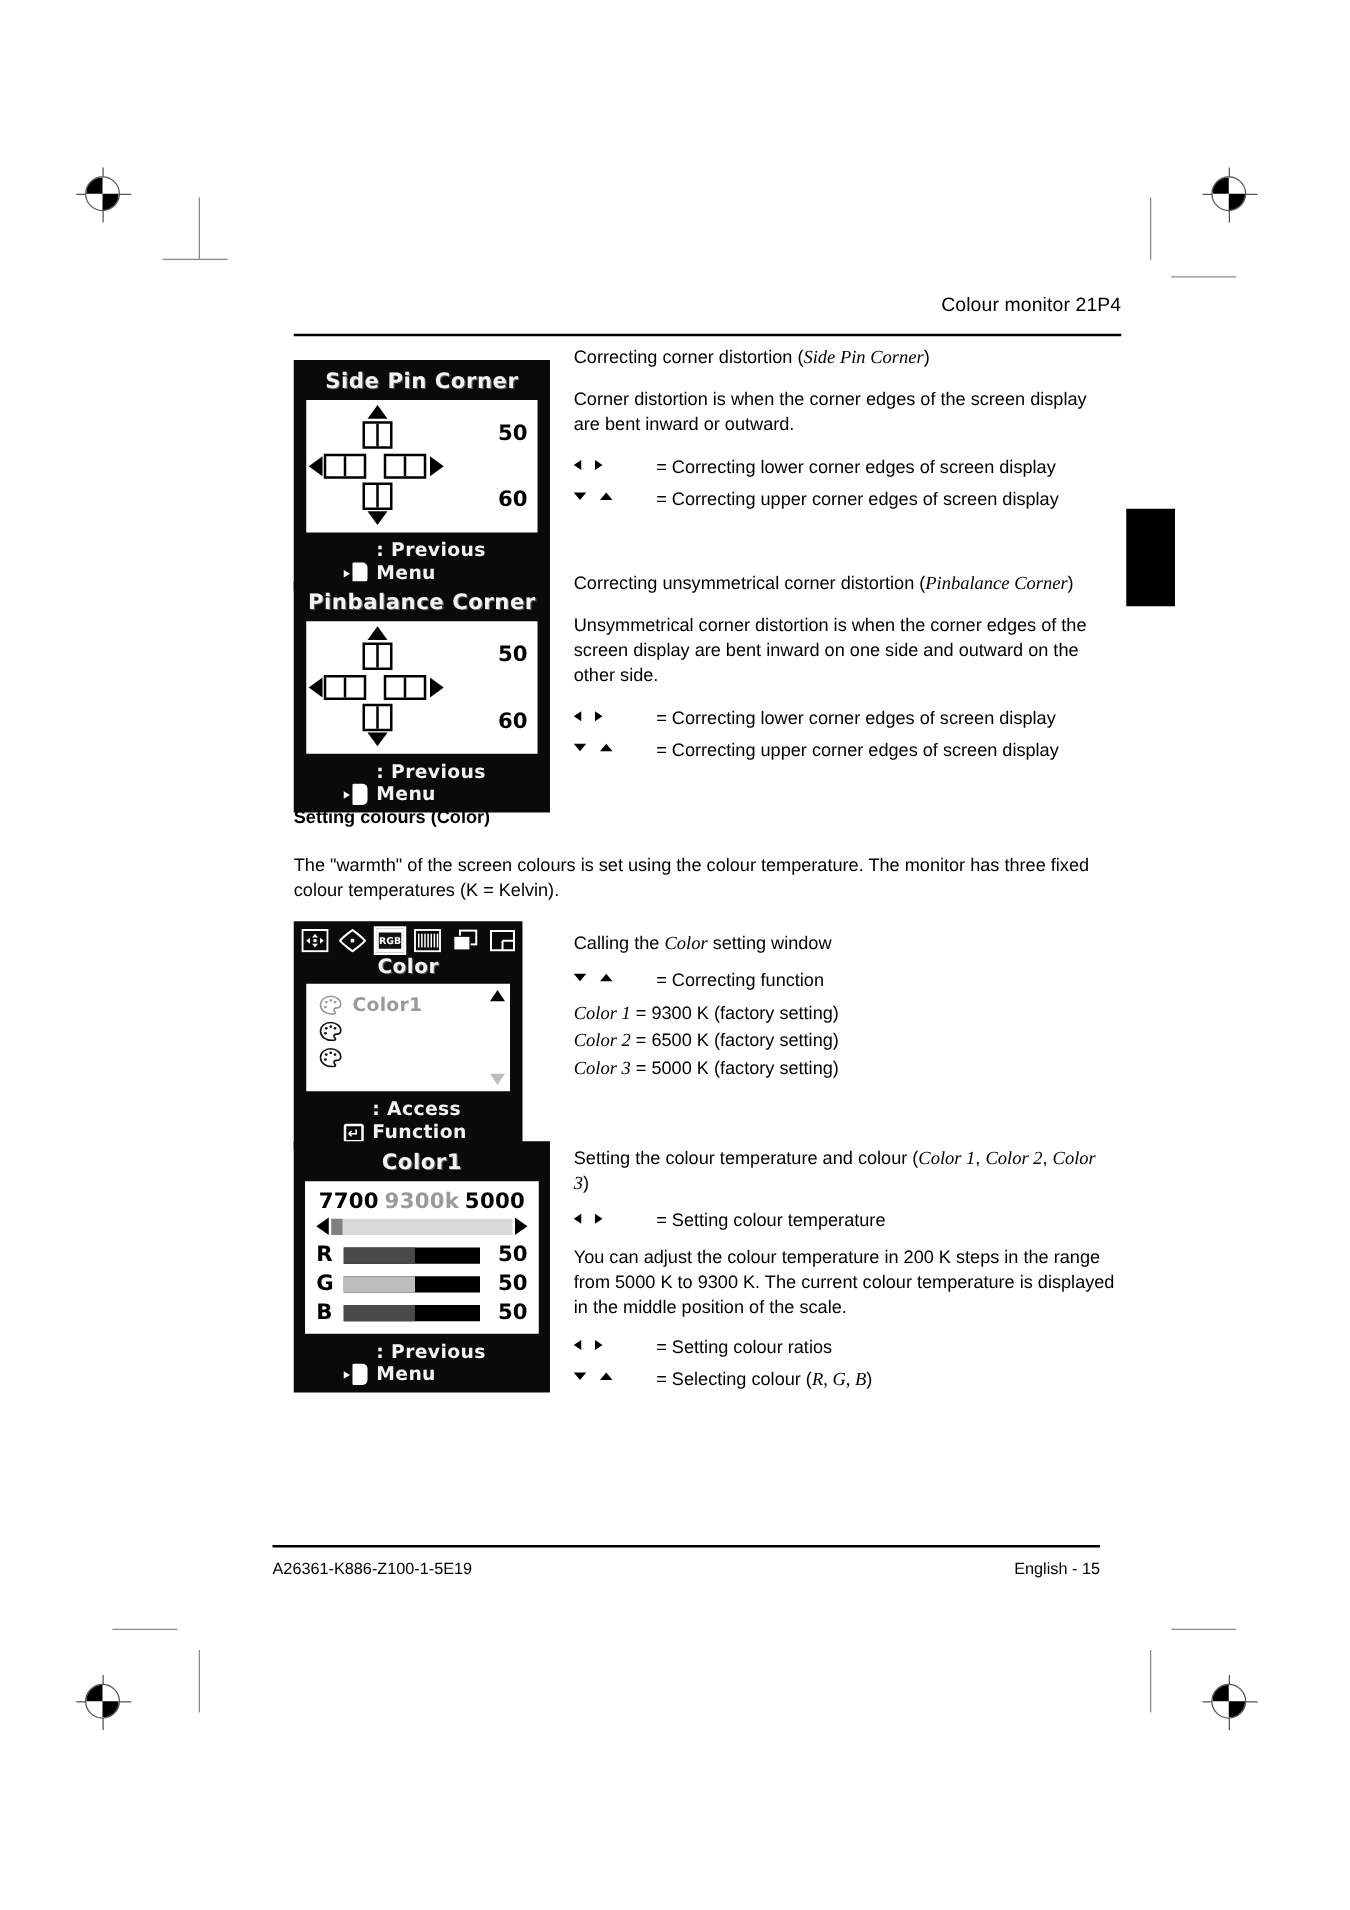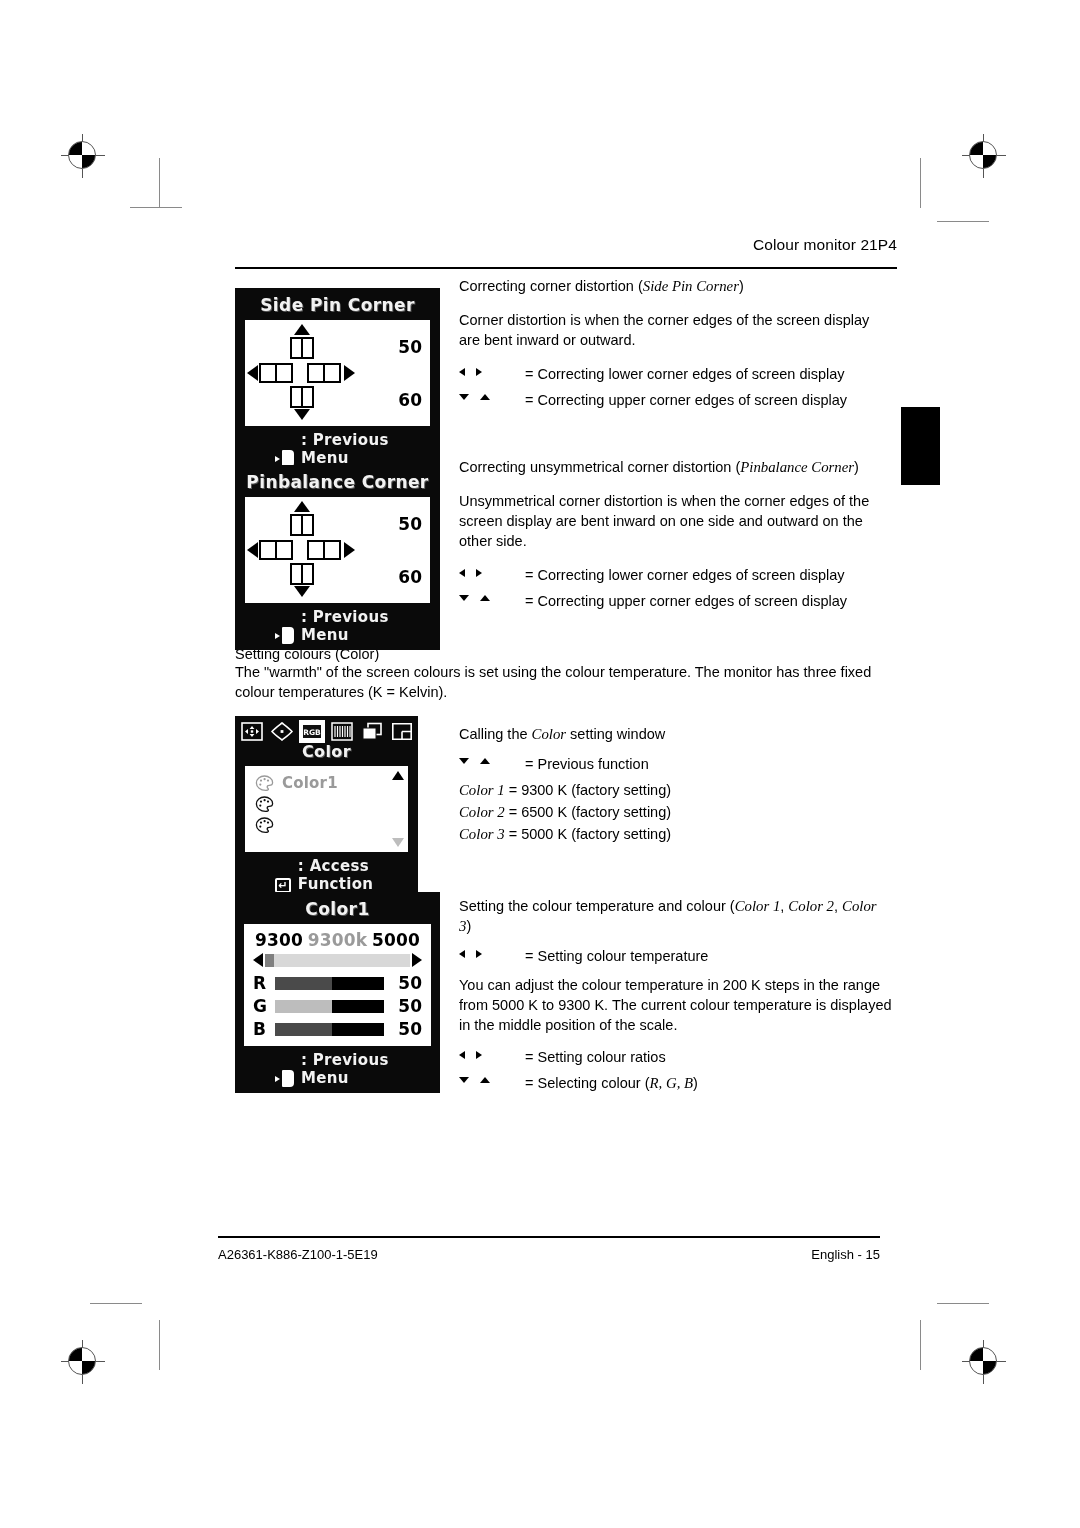--- a/index.html
+++ b/index.html
@@ -34,21 +34,21 @@
   .header{position:relative;height:40px;}
   .header-title{
     position:absolute;right:0;top:0;font-size:15.5px;letter-spacing:.1px;
   }
   .header-rule{position:absolute;left:0;right:0;top:31px;height:2px;background:#000;}
 
   
   .tx{font-size:14.5px;line-height:20px;}
   .p{margin:0 16px 14px 0;}
   .it{font-family:"Liberation Serif",serif;font-style:italic;font-size:14.8px;}
-  .h3{font-weight:normal;font-size:14.5px;margin:0 0 0 0;}
+  .h3{font-weight:bold;font-size:14.5px;margin:0 0 21px 0;}
 
   .bullet{display:flex;align-items:flex-start;margin:0 0 6px 0;font-size:14.5px;line-height:20px;gap:26px;}
   .bullet .glyphs{width:40px;flex:none;display:flex;align-items:center;
                   justify-content:flex-start;gap:11px;padding-top:4px;}
   .g{display:inline-block;width:0;height:0;}
   .g.left{border-top:4px solid transparent;border-bottom:4px solid transparent;border-right:6px solid #000;}
   .g.right{border-top:4px solid transparent;border-bottom:4px solid transparent;border-left:6px solid #000;}
   .g.down{border-left:5px solid transparent;border-right:5px solid transparent;border-top:6px solid #000;}
   .g.up{border-left:5px solid transparent;border-right:5px solid transparent;border-bottom:6px solid #000;}
 
@@ -435,21 +435,21 @@
 
     <div class="tx" style="margin-left:224px;padding-top:8px;">
       <p class="p" style="margin-bottom:10px;">
         <span>Calling the </span><span class="it">Color</span><span> setting window</span>
       </p>
       <div class="bullet">
         <span class="glyphs">
           <span class="g down"></span>
           <span class="g up"></span>
         </span>
-        <span>= Previous function</span>
+        <span>= Correcting function</span>
       </div>
       <p class="p" style="margin:2px 0 2px 0;">
         <span class="it">Color 1</span>
         <span>= 9300 K (factory setting)</span>
       </p>
       <p class="p" style="margin:2px 0 2px 0;">
         <span class="it">Color 2</span>
         <span>= 6500 K (factory setting)</span>
       </p>
       <p class="p" style="margin:2px 0 0 0;">
@@ -458,21 +458,21 @@
       </p>
     </div>
   </div>
 
   <div style="position:relative;min-height:160px;margin-top:16px;">
 
     <div class="osd" style="left:0;top:0;width:205px;">
       <div class="osd-title">Color1</div>
       <div class="c1-stage">
         <div class="temp-row">
-          <span>9300</span>
+          <span>7700</span>
           <span class="temp-mid">9300k</span>
           <span>5000</span>
         </div>
         <div class="temp-bar">
           <span class="tb-l"></span>
           <span class="tb-track">
             <span class="tb-knob"></span>
           </span>
           <span class="tb-r"></span>
         </div>

